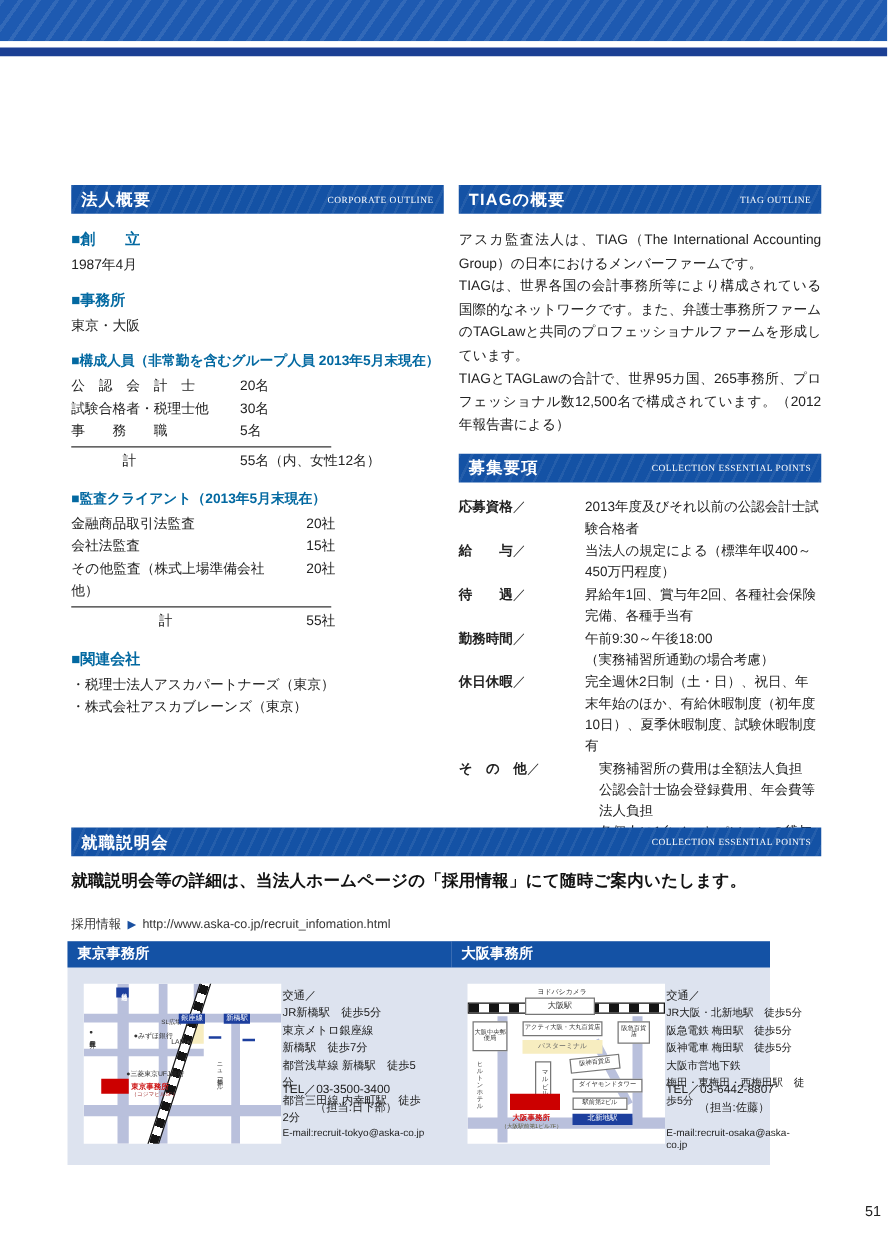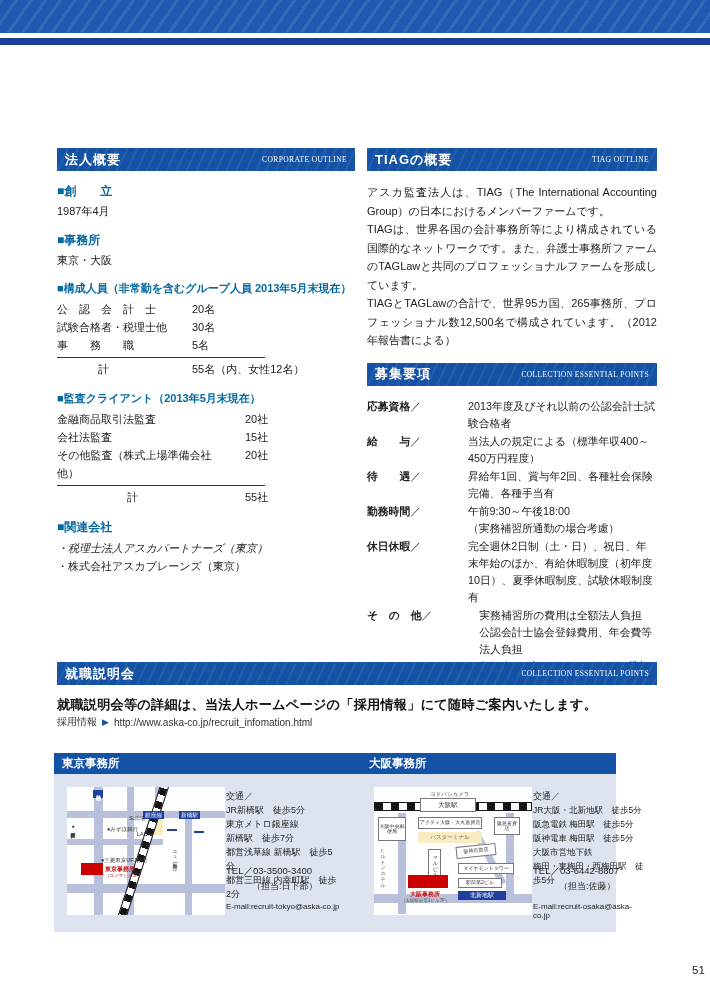--- a/index.html
+++ b/index.html
@@ -38,21 +38,21 @@
   .tiag-body { margin-top:12px; font-size:11px; line-height:18.5px; text-align:justify; white-space:pre-line; margin-bottom:13px; }
 
   .rrows { margin-top:12px; }
   .rrow { display:flex; font-size:10.8px; line-height:17px; color:#222; margin-bottom:1px; }
   .rlabel { font-weight:bold; flex-shrink:0; }
   .rsep { flex-shrink:0; }
   .rcontent { white-space:pre-line; flex:1;margin-left:47px; }
 
   .bottom-sec { position:absolute; left:57px; top:662px; width:600px; }
   .notice { margin-top:11px; font-size:13.2px; font-weight:bold; color:#111; letter-spacing:0.2px; }
-  .linkline { margin-top:1px; font-size:10px; color:#333; display:flex; align-items:center; gap:5px; }
+  .linkline { margin-top:18px; font-size:10px; color:#333; display:flex; align-items:center; gap:5px; }
   .arrow { color:#1a50a0; font-size:9px; }
 
   .office { position:absolute; top:753px; height:179px; background:#dde3ef; }
   .office.tokyo { left:54px; width:336px; }
   .office.osaka { left:361px; width:255px; }
   .office-header { height:21px; background:#1452a5; color:#fff; font-weight:bold; font-size:11.5px; line-height:21px; padding-left:8px; }
   .map { position:absolute; left:13px; top:34px; width:158px; height:128px; background:#fff; overflow:hidden; }
   .access { position:absolute; left:172px; top:36px; width:114px; font-size:9px; line-height:14px; color:#222; }
   .access-lines { white-space:pre-line; }
   .telblock { position:absolute; left:172px; top:112px; width:114px; }
@@ -133,21 +133,21 @@
       <span class="tname">その他監査（株式上場準備会社他）</span>
       <span class="tval">20社</span>
     </div>
     <div class="rule"></div>
     <div class="trow clients total">
       <span class="tname">計</span>
       <span class="tval">55社</span>
     </div>
 
     <div class="h">■関連会社</div>
-    <div class="v" style="line-height:17.5px;font-style:italic;">・税理士法人アスカパートナーズ（東京）</div>
+    <div class="v" style="line-height:17.5px;">・税理士法人アスカパートナーズ（東京）</div>
     <div class="v" style="line-height:17.5px;">・株式会社アスカブレーンズ（東京）</div>
   </section>
 
   <section class="col col-right">
     <div class="sec-header">
       <span class="sec-title">TIAGの概要</span>
       <span class="sec-sub">TIAG OUTLINE</span>
     </div>
     <div class="tiag-body">アスカ監査法人は、TIAG（The International Accounting Group）の日本におけるメンバーファームです。
 TIAGは、世界各国の会計事務所等により構成されている国際的なネットワークです。また、弁護士事務所ファームのTAGLawと共同のプロフェッショナルファームを形成しています。

